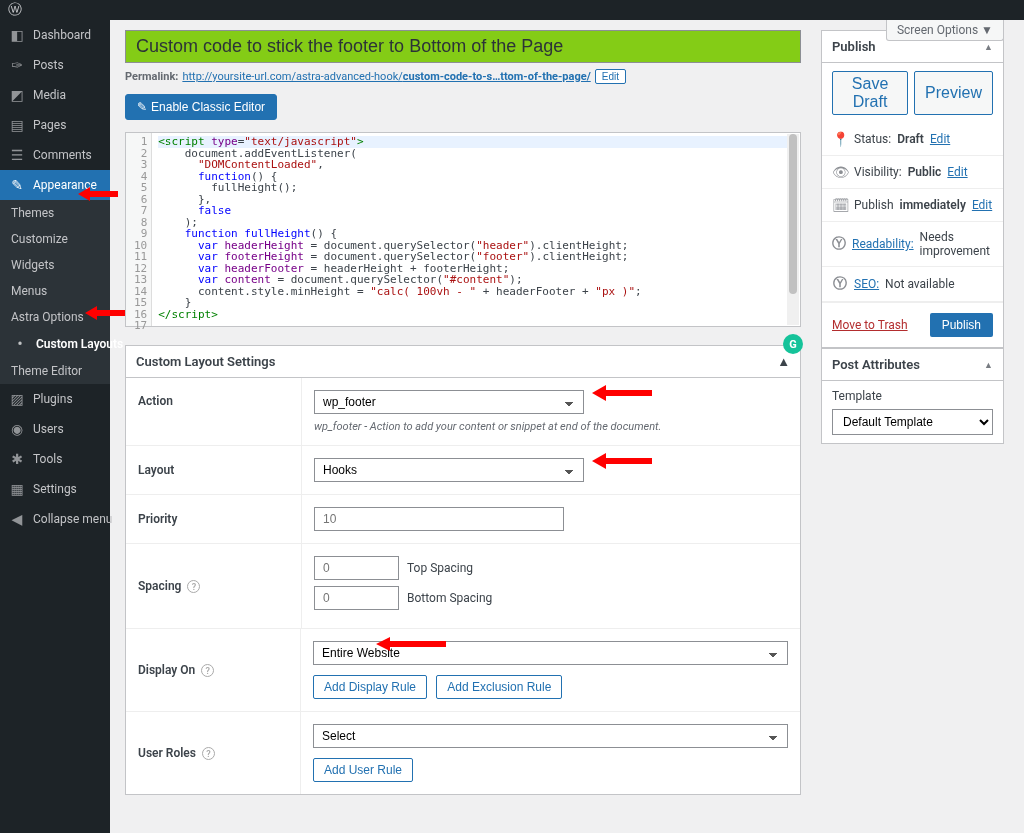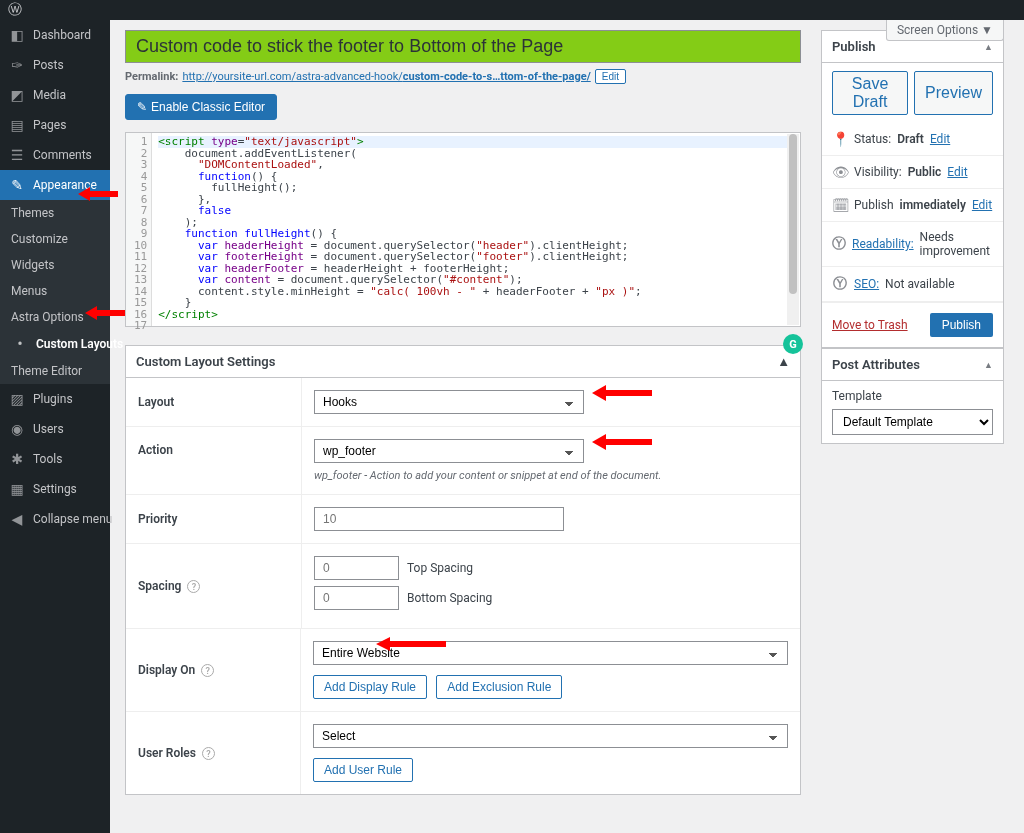--- a/index.html
+++ b/index.html
@@ -239,41 +239,41 @@
 
       
       <div class="cls-box">
         <div class="grammarly-badge">G</div>
         <div class="cls-header">
           <span>Custom Layout Settings</span>
             <span class="caret">▲</span>
         </div>
 
         <div class="cls-row">
-          <div class="cls-label center">
-              <span>Layout</span>
-            </div>
-          <div class="cls-fields" style="position:relative;">
-            <select class="sel"><option>Hooks</option></select>
-            <svg class="red-arrow" style="left:290px; top:6px;" width="60" height="18">
-                <polygon points="0,9 14,1 14,6 60,6 60,12 14,12 14,17" fill="#ff0000"></polygon>
-              </svg>
-          </div>
-        </div>
-
-        <div class="cls-row">
           <div class="cls-label">
               <span>Action</span>
             </div>
           <div class="cls-fields" style="position:relative;">
             <select class="sel"><option>wp_footer</option></select>
             <svg class="red-arrow" style="left:290px; top:6px;" width="60" height="18">
                 <polygon points="0,9 14,1 14,6 60,6 60,12 14,12 14,17" fill="#ff0000"></polygon>
               </svg>
             <span class="hint">wp_footer - Action to add your content or snippet at end of the document.</span>
+          </div>
+        </div>
+
+        <div class="cls-row">
+          <div class="cls-label center">
+              <span>Layout</span>
+            </div>
+          <div class="cls-fields" style="position:relative;">
+            <select class="sel"><option>Hooks</option></select>
+            <svg class="red-arrow" style="left:290px; top:6px;" width="60" height="18">
+                <polygon points="0,9 14,1 14,6 60,6 60,12 14,12 14,17" fill="#ff0000"></polygon>
+              </svg>
           </div>
         </div>
 
         <div class="cls-row">
           <div class="cls-label center">
               <span>Priority</span>
             </div>
           <div class="cls-fields"><input class="num-input" placeholder="10" style=""></div>
         </div>
 

